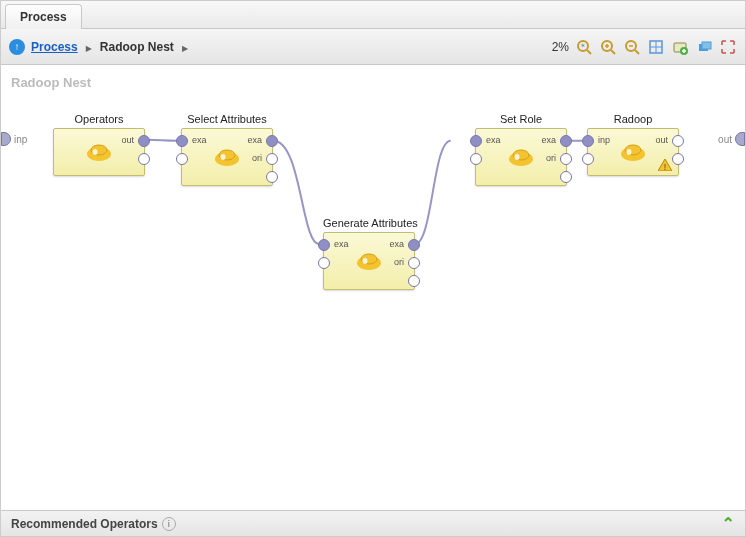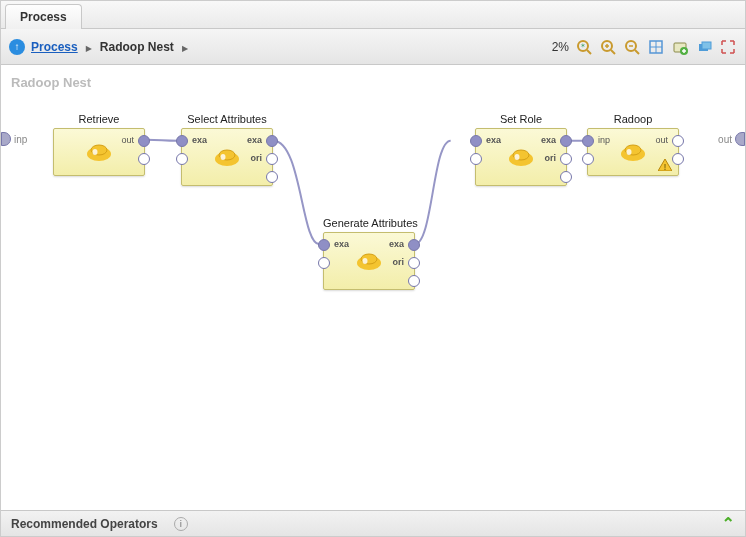--- a/index.html
+++ b/index.html
@@ -29,42 +29,42 @@
 .proc-port { position: absolute; display: flex; align-items: center; gap: 3px; }
 .proc-port .half { width: 10px; height: 14px; background: #a9a9c9; border: 1px solid #7777aa; }
 .proc-port.left .half { border-radius: 0 7px 7px 0; }
 .proc-port.right .half { border-radius: 7px 0 0 7px; }
 .proc-port .lbl { font-size: 10px; color: #888; }
 
 
 .op { position: absolute; width: 92px; }
 .op-title { text-align: center; font-size: 11px; color: #222; margin-bottom: 3px; font-weight: normal; white-space: nowrap; }
 .op-body { position: relative; height: 48px; background: linear-gradient(#fbf9d6,#f3eeaa); border: 1px solid #c4bd6f; border-radius: 2px; box-shadow: 0 1px 2px rgba(0,0,0,0.15); }
-.op-body.tall { height: 58px; font-weight: bold; }
+.op-body.tall { height: 58px; }
 
 .port { position: absolute; width: 12px; height: 12px; border-radius: 50%; border: 1px solid #7777aa; background: #fff; }
 .port.filled { background: #8f8fc5; }
 .port.left { left: -6px; }
 .port.right { right: -6px; }
 .plabel { position: absolute; font-size: 9px; color: #555; }
 
 
 .bee { position: absolute; left: 50%; top: 50%; transform: translate(-50%,-50%); width: 28px; height: 22px; }
 .warn-tri { position:absolute; right:6px; bottom:4px; width:14px; height:12px; }
 
 
 svg.wires { position: absolute; left: 0; top: 0; width: 100%; height: 100%; pointer-events: none; }
 .wire { stroke: #9696c6; stroke-width: 2; fill: none; }
 
 
 .note { position: absolute; width: 120px; padding: 8px 6px; background: #fdf49a; border: 1px solid #e6dd6f; font-size: 11px; color: #444; text-align: center; line-height: 1.35; }
 
 
 .bottom-bar { height: 26px; background: linear-gradient(#f2f2f2,#e5e5e5); border-top: 1px solid #c8c8c8; display: flex; align-items: center; padding: 0 10px; justify-content: space-between; }
-.bottom-bar .lbl { font-weight: bold; font-size: 12px; color: #444; display: flex; align-items: center; gap: 16px;}
+.bottom-bar .lbl { font-weight: bold; font-size: 12px; color: #444; display: flex; align-items: center; gap: 4px;}
 .info-circ { width:14px; height:14px; border-radius:50%; border:1px solid #aaa; color:#999; font-size:9px; display:flex; align-items:center; justify-content:center;}
 .chev-up { color: #4caf29; font-weight: bold; font-size: 16px; }
 </style>
 </head>
 <body>
 
 <div class="header-tab-row">
   <div class="tab">Process</div>
 </div>
 
@@ -143,21 +143,21 @@
     <div class="half"></div>
       <span class="lbl">inp</span>
   </div>
 
   <div class="proc-port right" style="right:0; top:67px;">
     <span class="lbl">out</span>
       <div class="half"></div>
   </div>
 
   <div class="op" style="left:52px; top:48px;">
-    <div class="op-title">Retrieve</div>
+    <div class="op-title">Operators</div>
     <div class="op-body">
       <svg class="bee" viewBox="0 0 28 22">
           <ellipse cx="14" cy="13" rx="12" ry="7" fill="#f4c430"></ellipse>
           <ellipse cx="14" cy="9" rx="8" ry="5" fill="#f4c430" stroke="#d4a017"></ellipse>
           <ellipse cx="10" cy="11" rx="2.5" ry="3" fill="#fff" opacity="0.8"></ellipse>
         </svg>
       <span class="plabel" style="right:10px; top:6px;">out</span>
       <div class="port filled right" style="top:6px;"></div>
       <div class="port right" style="top:24px;"></div>
     </div>

